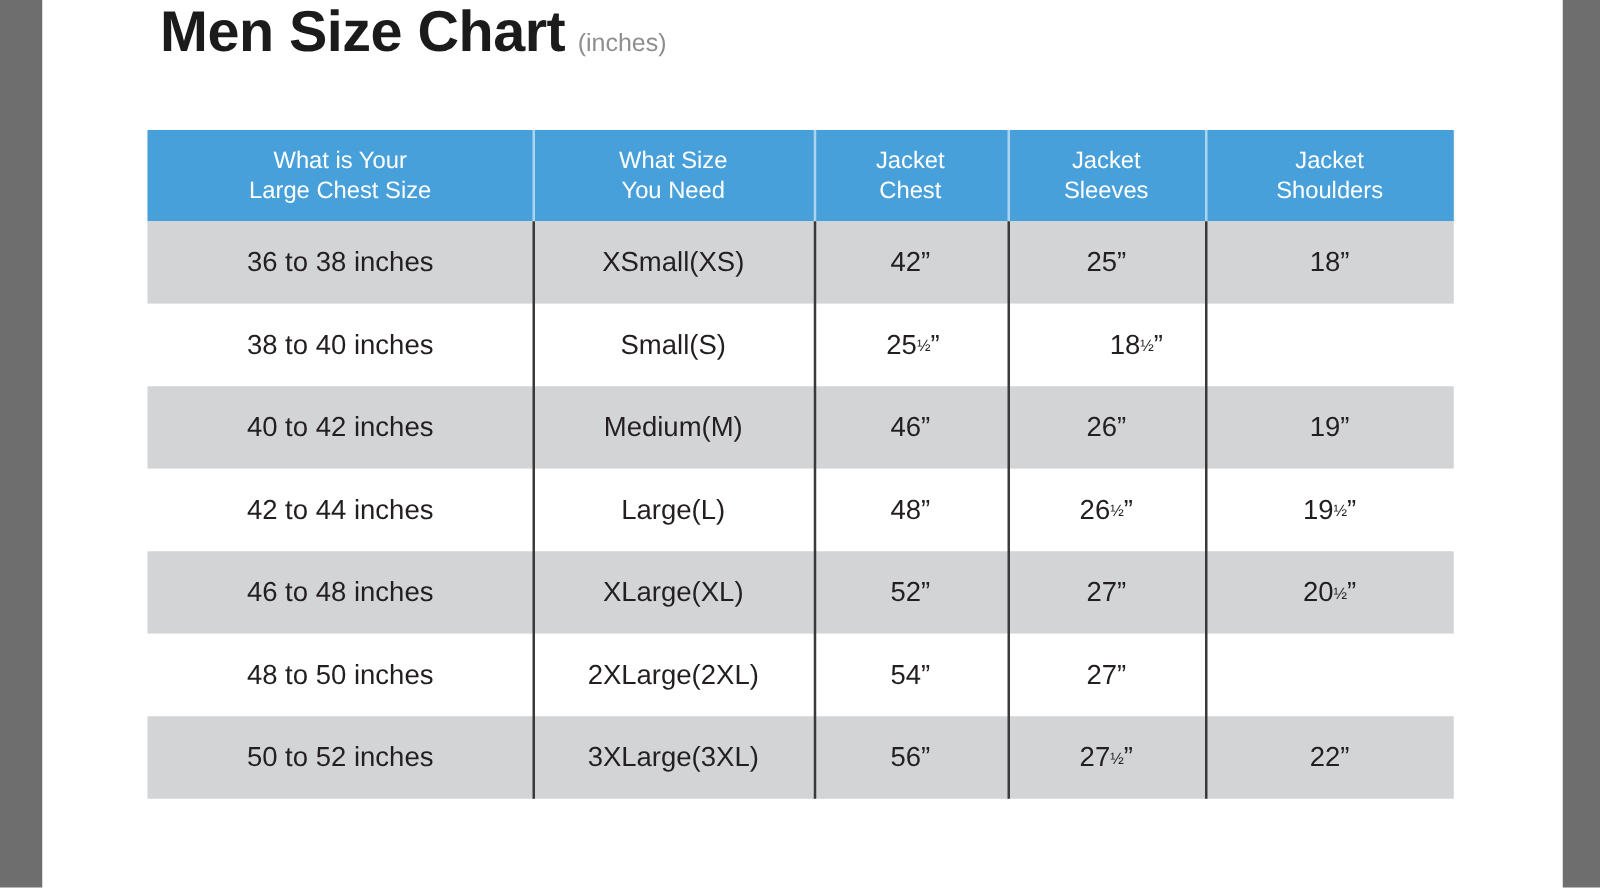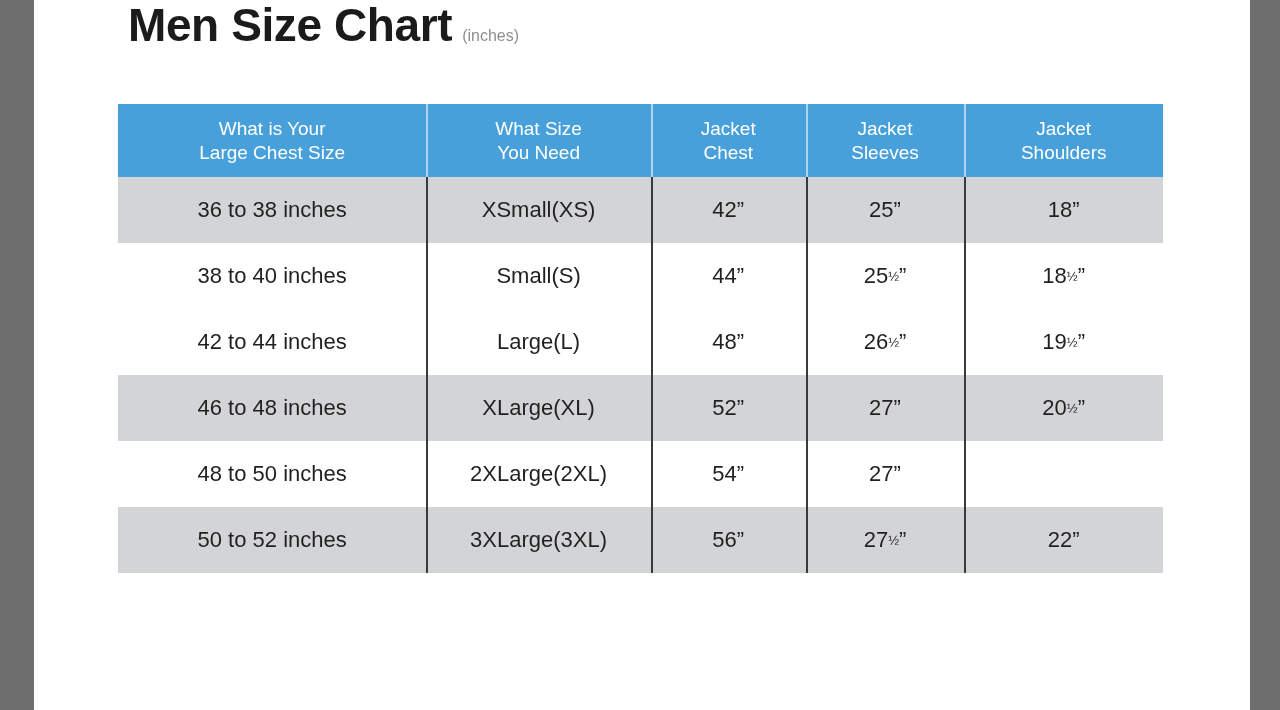--- a/index.html
+++ b/index.html
@@ -49,21 +49,21 @@
     align-items: baseline;
   }
   .title-main {
     font-size: 46px;
     font-weight: bold;
     color: #1b1b1b;
     letter-spacing: -0.4px;
     line-height: 1;
   }
   .title-sub {
-    font-size: 16px;
+    font-size: 20px;
     color: #8e8e8e;
     margin-left: 10px;
     line-height: 1;
   }
 
   
   .table {
     position: absolute;
     left: 84px;
     top: 104px;
@@ -205,23 +205,29 @@
         <div class="tr shaded">
             <div class="td c0">36 to 38 inches</div>
             <div class="td c1">XSmall(XS)</div>
             <div class="td c2">42”</div>
             <div class="td c3">25”</div>
             <div class="td c4">18”</div>
           </div>
           <div class="tr plain">
             <div class="td c0">38 to 40 inches</div>
             <div class="td c1">Small(S)</div>
-            <div class="td c2">44”</div>
             <div class="td c3">25<span class="frac">½</span>”</div>
             <div class="td c4">18<span class="frac">½</span>”</div>
+          </div>
+          <div class="tr shaded">
+            <div class="td c0">40 to 42 inches</div>
+            <div class="td c1">Medium(M)</div>
+            <div class="td c2">46”</div>
+            <div class="td c3">26”</div>
+            <div class="td c4">19”</div>
           </div>
           <div class="tr plain">
             <div class="td c0">42 to 44 inches</div>
             <div class="td c1">Large(L)</div>
             <div class="td c2">48”</div>
             <div class="td c3">26<span class="frac">½</span>”</div>
             <div class="td c4">19<span class="frac">½</span>”</div>
           </div>
           <div class="tr shaded">
             <div class="td c0">46 to 48 inches</div>

